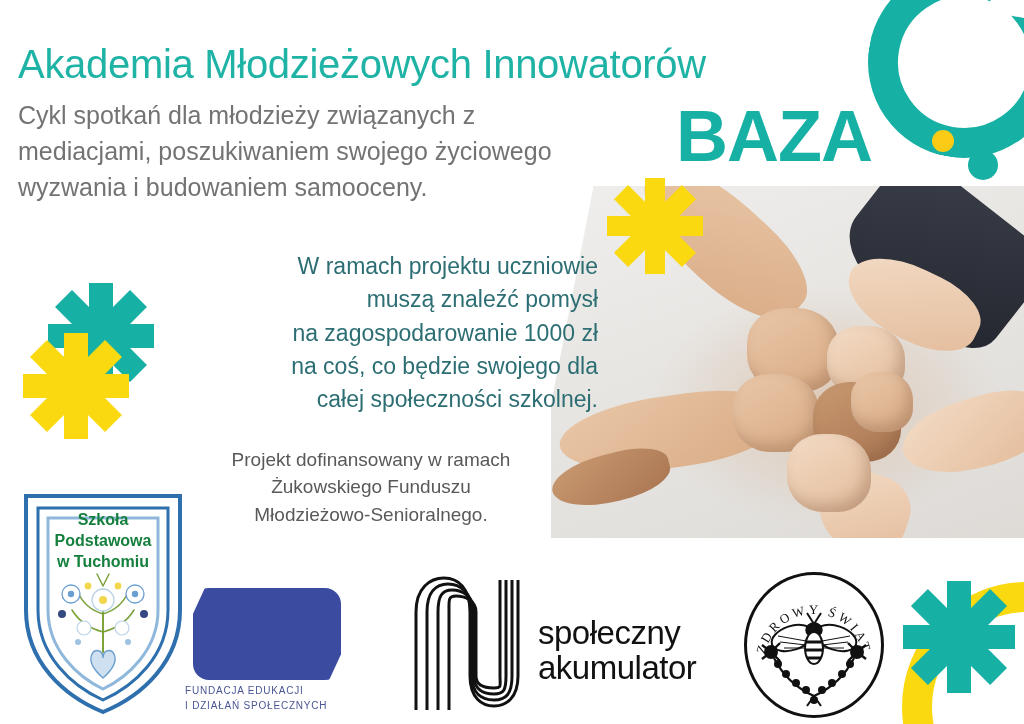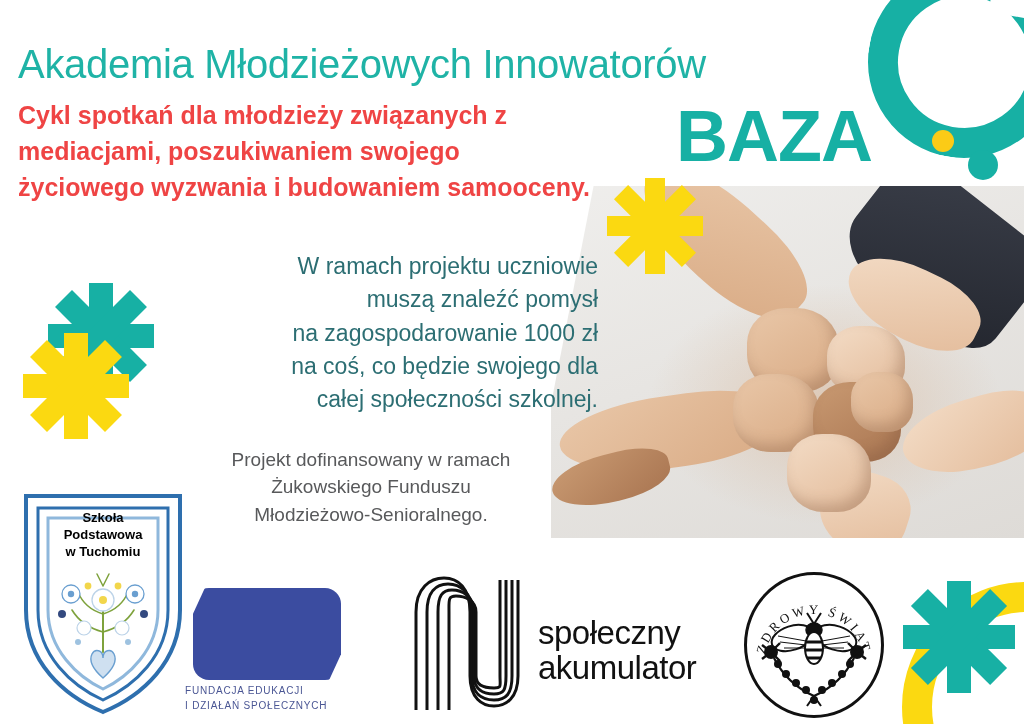--- a/index.html
+++ b/index.html
@@ -53,21 +53,21 @@
   .photo .fist{position:absolute;border-radius:42% 46% 40% 44%;box-shadow:inset -6px -8px 14px rgba(120,80,55,.30);}
 
   
   .title{
     position:absolute;left:18px;top:22px;width:940px;
     color:#1FB3A6;font-size:40px;font-weight:400;letter-spacing:-.3px;
     line-height:1.1;white-space:nowrap;margin-top:20px;
   }
   .lead{
     position:absolute;left:18px;top:98px;width:575px;
-    color:#ef4444;font-size:25px;line-height:1.43;font-weight:700;
+    color:#737373;font-size:25px;line-height:1.43;font-weight:400;
   }
   .mid{
     position:absolute;left:198px;top:250px;width:400px;
     color:#2C6E73;font-size:23px;line-height:1.45;font-weight:400;
     text-align:right;
   }
   .fund{
     position:absolute;left:176px;top:446px;width:390px;
     color:#58595B;font-size:19px;line-height:1.44;text-align:center;
   }
@@ -76,21 +76,21 @@
     position:absolute;left:676px;top:100px;
     color:#17B0A4;font-size:72px;font-weight:700;letter-spacing:-1px;
     line-height:1;
   }
 
   
   .shield{position:absolute;left:14px;top:482px;width:178px;height:238px;}
   .shield svg{display:block;}
   .shield .stxt{
     position:absolute;left:0;top:28px;width:178px;text-align:center;
-    color:#000000;font-weight:700;font-size:13px;line-height:1.3;
+    color:#15803d;font-weight:700;font-size:16px;line-height:1.3;
   }
 
   
   .eds{position:absolute;left:185px;top:588px;width:165px;height:132px;}
   .eds .blob{
     position:absolute;left:8px;top:0;width:148px;height:92px;background:#3B4CA0;
     clip-path:polygon(8% 0%, 100% 0%, 100% 72%, 92% 100%, 0% 100%, 0% 28%);
     border-radius:16px;
   }
   .eds .word{

